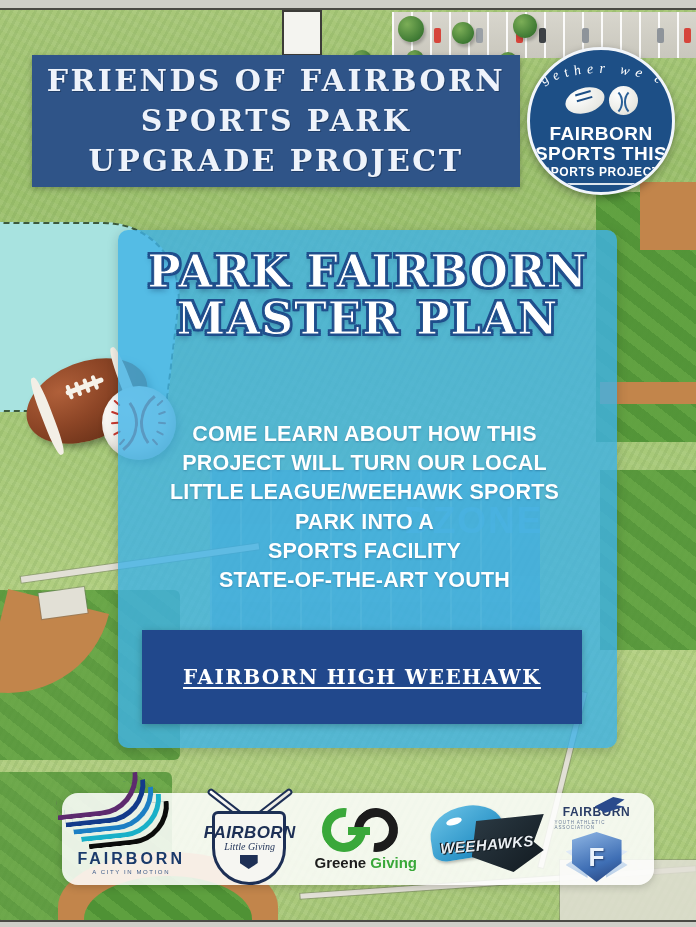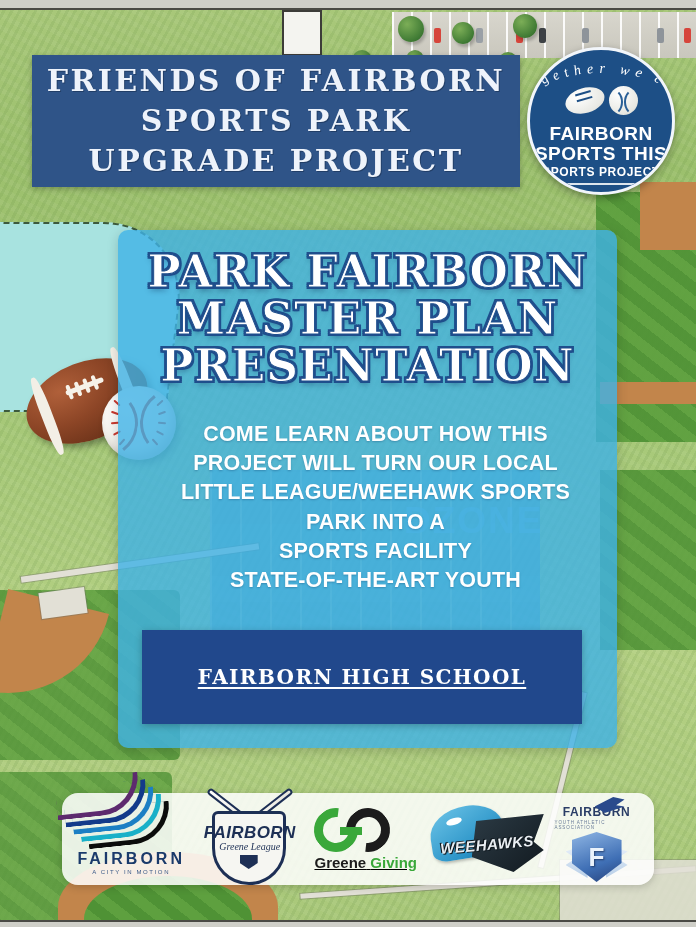--- a/index.html
+++ b/index.html
@@ -122,21 +122,21 @@
 
   .main-title{position:absolute;left:118px;top:248px;width:499px;text-align:center;
      font-family:"DejaVu Serif", serif;font-weight:bold;font-size:44px;line-height:1.07;
      letter-spacing:1px;color:#ffffff;
      text-shadow:
         -2px -2px 0 #1f4e8c, 2px -2px 0 #1f4e8c, -2px 2px 0 #1f4e8c, 2px 2px 0 #1f4e8c,
         0 -2px 0 #1f4e8c, 0 2px 0 #1f4e8c, -2px 0 0 #1f4e8c, 2px 0 0 #1f4e8c,
         0 4px 5px rgba(20,50,90,.35);}
   .main-title div{ -webkit-text-stroke:1px #1f4e8c; }
 
-  .body-copy{position:absolute;left:148px;top:420px;width:455px;text-align:center;
+  .body-copy{position:absolute;left:137px;top:420px;width:455px;text-align:center;
      font-family:"Liberation Sans", sans-serif;font-weight:bold;font-size:21.5px;
      line-height:1.36;color:#ffffff;letter-spacing:.2px;
      text-shadow:0 1px 2px rgba(20,70,110,.35);}
 
   
   .event-box{position:absolute;left:142px;top:630px;width:440px;height:94px;
      background:#21488c;display:flex;flex-direction:column;align-items:center;
      justify-content:center;box-shadow:0 2px 7px rgba(0,0,0,.25);}
   .event-line{font-family:"DejaVu Serif", serif;font-weight:bold;font-size:20px;
      color:#ffffff;letter-spacing:1.4px;line-height:1.42;text-decoration:underline;
@@ -175,21 +175,21 @@
   .ll-bat.r{right:6px;transform:rotate(-38deg);}
   .ll-word{position:absolute;left:0;right:0;top:22px;text-align:center;
      font-family:"Liberation Sans", sans-serif;font-weight:bold;font-size:17px;
      color:#1d2f55;letter-spacing:.4px;font-style:italic;}
   .ll-sub{position:absolute;left:0;right:0;top:40px;text-align:center;
      font-family:"Liberation Serif", serif;font-style:italic;font-size:10px;color:#1d2f55;}
   .ll-pent{position:absolute;left:44px;top:54px;width:18px;height:14px;background:#1d2f55;
      clip-path:polygon(0 0,100% 0,100% 58%,50% 100%,0 58%);}
 
   
-  .gg{display:flex;align-items:flex-start;text-decoration:underline;}
+  .gg{display:flex;align-items:center;}
   .gg-mark{position:relative;width:88px;height:44px;}
   .gg-g{position:absolute;left:0;top:0;width:44px;height:44px;border-radius:50%;
      border:9px solid #3aa83a;border-right-color:transparent;transform:rotate(-38deg);}
   .gg-g2{position:absolute;left:32px;top:0;width:44px;height:44px;border-radius:50%;
      border:9px solid #1c1c1c;border-left-color:transparent;transform:rotate(-38deg);}
   .gg-bar{position:absolute;left:26px;top:19px;width:22px;height:8px;background:#3aa83a;}
   .gg-txt{font-family:"Liberation Sans", sans-serif;font-weight:bold;font-size:15px;margin-top:2px;}
   .gg-txt .a{color:#1c1c1c;}
   .gg-txt .b{color:#3aa83a;}
 
@@ -329,34 +329,33 @@
     <div class="cl-l2">SPORTS THIS</div>
     <div class="cl-l3">SPORTS PROJECT</div>
     <div class="cl-underline"></div>
   </div>
 
   <div class="cyan-panel"></div>
 
   <div class="main-title">
     <div>PARK FAIRBORN</div>
     <div>MASTER PLAN</div>
-    <div>PRESENTATION</div>
   </div>
 
   <div class="body-copy">
     <div>COME LEARN ABOUT HOW THIS</div>
     <div>PROJECT WILL TURN OUR LOCAL</div>
     <div>LITTLE LEAGUE/WEEHAWK SPORTS</div>
     <div>PARK INTO A</div>
     <div>SPORTS FACILITY</div>
     <div>STATE-OF-THE-ART YOUTH</div>
   </div>
 
   <div class="event-box">
-    <div class="event-line">FAIRBORN HIGH SCHOOL</div>
+    <div class="event-line">FAIRBORN HIGH WEEHAWK</div>
   </div>
 
   <div class="logo-bar">
 
     <div class="logo-slot">
       <div class="city-swoosh">
         <i class="sw1"></i>
           <i class="sw2"></i>
           <i class="sw3"></i>
           <i class="sw4"></i>
@@ -365,21 +364,21 @@
       <div class="city-name">FAIRBORN</div>
       <div class="city-tag">A CITY IN MOTION</div>
     </div>
 
     <div class="logo-slot">
       <div class="ll">
         <div class="ll-bat l"></div>
         <div class="ll-bat r"></div>
         <div class="ll-dia"></div>
         <div class="ll-word">FAIRBORN</div>
-        <div class="ll-sub">Greene League</div>
+        <div class="ll-sub">Little Giving</div>
         <div class="ll-pent"></div>
       </div>
     </div>
 
     <div class="logo-slot gg">
       <div class="gg-mark">
         <div class="gg-g"></div>
           <div class="gg-g2"></div>
           <div class="gg-bar"></div>
       </div>

